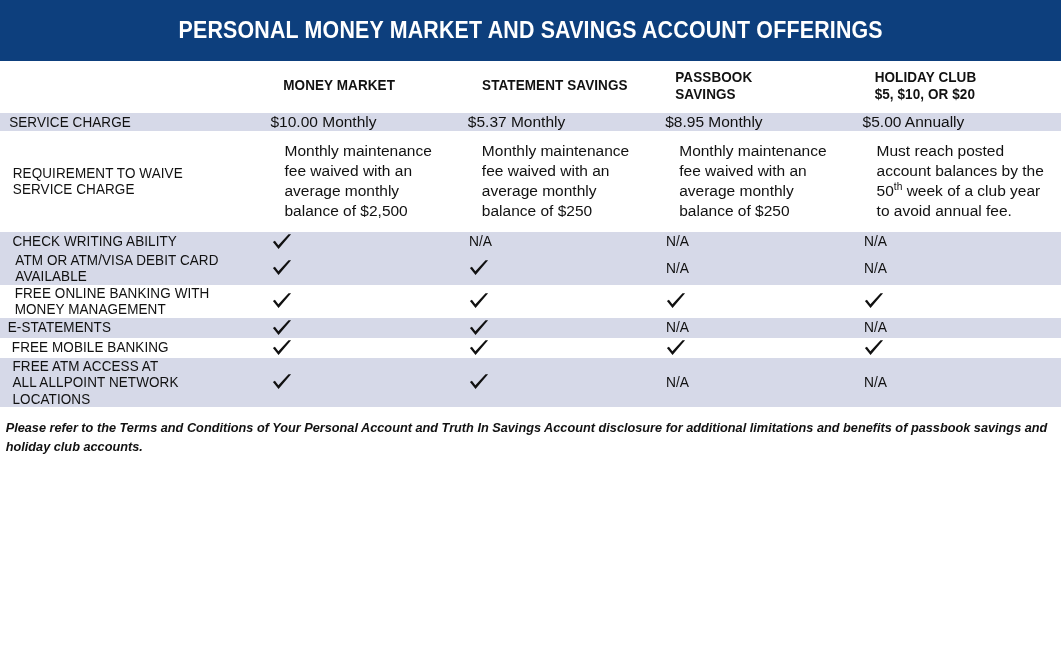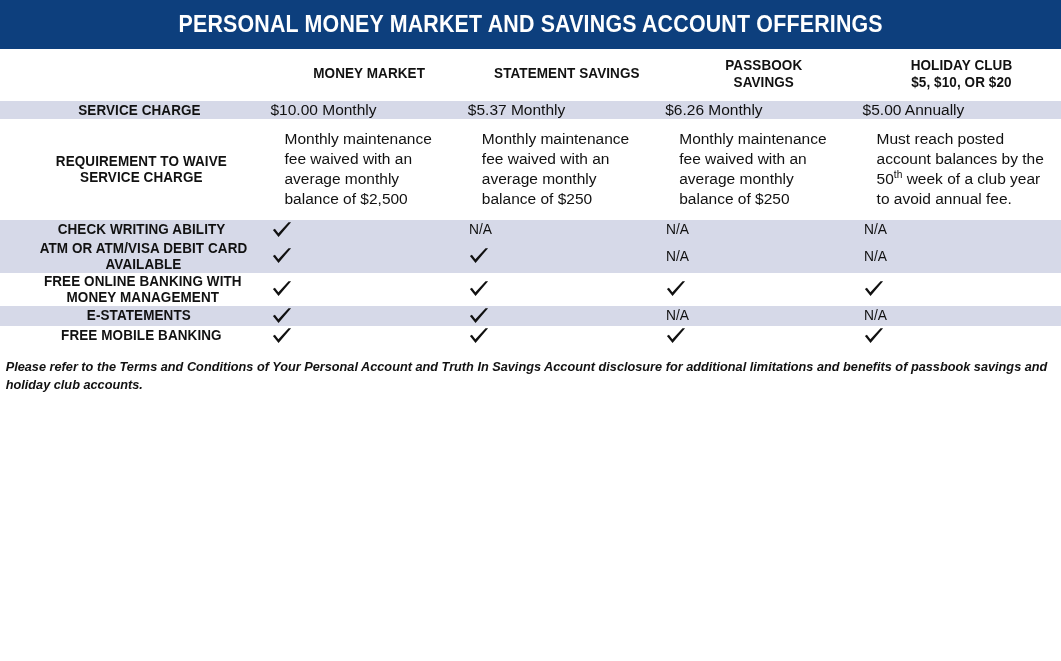--- a/index.html
+++ b/index.html
@@ -19,21 +19,21 @@
   .sheet {
     width: 1061px;
     height: 661px;
     position: relative;
     background: #ffffff;
     box-sizing: border-box;
   }
 
   
   .title-banner {
-    height: 49px;
+    height: 61px;
     background: #0d3f7d;
     display: flex;
     align-items: center;
     justify-content: center;
     box-sizing: border-box;
   }
   .title-banner .title-text {
     color: #ffffff;
     font-size: 23px;
     font-weight: bold;
@@ -62,21 +62,20 @@
     vertical-align: middle;
   }
 
   tr.shaded td { background: #d6d9e8; }
   tr.plain  td { background: #ffffff; margin-top: 20px; }
 
   
   tr.colhead td {
     background: #ffffff;
     padding: 8px 6px 10px 6px;
-    text-align: center;
     font-weight: bold;
     font-size: 15px;
     line-height: 1.12;
     letter-spacing: 0.1px;
     text-transform: uppercase;
     color: #111111;
   }
   tr.colhead td .hdr-inner {
     display: inline-block;
     transform: scaleX(0.9);
@@ -84,22 +83,22 @@
   }
   tr.colhead td.blankcell { background: #ffffff; }
   tr.colhead .sub {
     display: block;
     font-weight: bold;
     font-size: 15px;
   }
 
   
   td.rowlabel {
-    text-align: center;
-    font-weight: bold;
+    text-align: left;
+    font-weight: normal;
     font-size: 14.5px;
     line-height: 1.14;
     padding: 7px 12px 7px 10px;
     text-transform: uppercase;
     letter-spacing: 0.1px;
     color: #111111;
   }
   td.rowlabel .lbl-inner {
     display: inline-block;
     transform: scaleX(0.93);
@@ -172,21 +171,21 @@
           <td class="blankcell"></td>
           <td><span class="hdr-inner"><span>MONEY MARKET</span></span></td>
           <td><span class="hdr-inner"><span>STATEMENT SAVINGS</span></span></td>
           <td><span class="hdr-inner"><span>PASSBOOK</span><span class="sub">SAVINGS</span></span></td>
           <td><span class="hdr-inner"><span>HOLIDAY CLUB</span><span class="sub">$5, $10, or $20</span></span></td>
         </tr>
         <tr class="shaded">
           <td class="rowlabel"><span class="lbl-inner">SERVICE CHARGE</span></td>
           <td class="value"><span>$10.00 Monthly</span></td>
           <td class="value"><span>$5.37 Monthly</span></td>
-          <td class="value"><span>$6.26 Monthly</span></td>
+          <td class="value"><span>$8.95 Monthly</span></td>
           <td class="value"><span>$5.00 Annually</span></td>
         </tr>
         <tr class="plain">
           <td class="rowlabel"><span class="lbl-inner">REQUIREMENT TO WAIVE<br>SERVICE CHARGE</span></td>
           <td class="value multiline"><span>Monthly maintenance fee waived with an average monthly balance of $2,500</span></td>
           <td class="value multiline"><span>Monthly maintenance fee waived with an average monthly balance of $250</span></td>
           <td class="value multiline"><span>Monthly maintenance fee waived with an average monthly balance of $250</span></td>
           <td class="value multiline"><span>Must reach posted account balances by the 50<sup>th</sup> week of a club year to avoid annual fee.</span></td>
         </tr>
         <tr class="shaded">
@@ -243,18 +242,29 @@
           <td class="value"><span class="check-icon"><svg viewBox="0 0 24 22" width="22" height="20" aria-hidden="true">
                 <path d="M2.0 11.0 L8.2 18.6 L22.0 2.4 L19.2 2.4 L8.0 14.6 L4.2 9.6 Z" fill="#111111"></path>
               </svg></span></td>
           <td class="value"><span class="check-icon"><svg viewBox="0 0 24 22" width="22" height="20" aria-hidden="true">
                 <path d="M2.0 11.0 L8.2 18.6 L22.0 2.4 L19.2 2.4 L8.0 14.6 L4.2 9.6 Z" fill="#111111"></path>
               </svg></span></td>
           <td class="value"><span class="check-icon"><svg viewBox="0 0 24 22" width="22" height="20" aria-hidden="true">
                 <path d="M2.0 11.0 L8.2 18.6 L22.0 2.4 L19.2 2.4 L8.0 14.6 L4.2 9.6 Z" fill="#111111"></path>
               </svg></span></td>
         </tr>
+        <tr class="shaded">
+          <td class="rowlabel"><span class="lbl-inner">FREE ATM ACCESS AT<br>ALL ALLPOINT NETWORK<br>LOCATIONS</span></td>
+          <td class="value"><span class="check-icon"><svg viewBox="0 0 24 22" width="22" height="20" aria-hidden="true">
+                <path d="M2.0 11.0 L8.2 18.6 L22.0 2.4 L19.2 2.4 L8.0 14.6 L4.2 9.6 Z" fill="#111111"></path>
+              </svg></span></td>
+          <td class="value"><span class="check-icon"><svg viewBox="0 0 24 22" width="22" height="20" aria-hidden="true">
+                <path d="M2.0 11.0 L8.2 18.6 L22.0 2.4 L19.2 2.4 L8.0 14.6 L4.2 9.6 Z" fill="#111111"></path>
+              </svg></span></td>
+          <td class="value"><span class="na">N/A</span></td>
+          <td class="value"><span class="na">N/A</span></td>
+        </tr>
       </tbody>
   </table>
 
   <div class="footnote">Please refer to the Terms and Conditions of Your Personal Account and Truth In Savings Account disclosure for additional limitations and benefits of passbook savings and holiday club accounts.</div>
 
 </div>
 
 </body></html>

